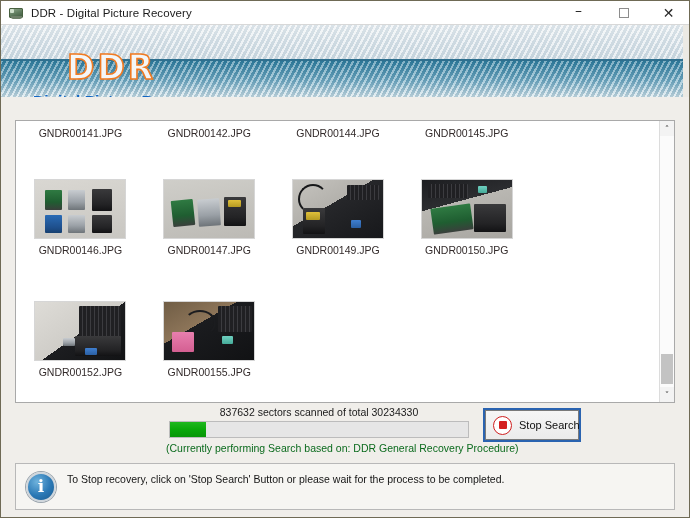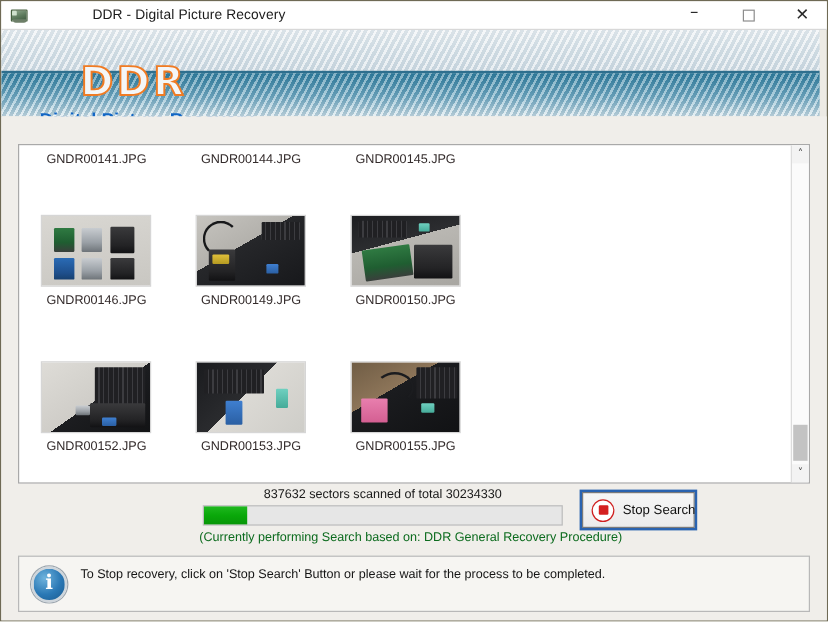--- a/index.html
+++ b/index.html
@@ -29,21 +29,20 @@
   #titlebar {
     position: absolute;
     left: 0; top: 0;
     width: 690px;
     height: 24px;
     background: #ffffff;
     border-bottom: 1px solid #d8d8d8;
     display: flex;
     align-items: center;
     box-sizing: border-box;
-    gap: 46px;
   }
   #titlebar-icon {
     width: 16px; height: 16px;
     margin-left: 7px;
     margin-right: 7px;
     position: relative;
     flex: 0 0 auto;
   }
   #titlebar-icon .mon {
     position: absolute;
@@ -442,20 +441,30 @@
             <div class="thumb-label top">GNDR00141.JPG</div>
             <div class="thumb-img scene-a">
               <div class="obj hdd-green" style="left:10px;top:10px;width:17px;height:20px;"></div>
               <div class="obj hdd-silver" style="left:33px;top:10px;width:17px;height:20px;"></div>
               <div class="obj hdd-black" style="left:57px;top:9px;width:20px;height:22px;"></div>
               <div class="obj hdd-blue" style="left:10px;top:35px;width:17px;height:18px;"></div>
               <div class="obj hdd-silver" style="left:33px;top:35px;width:17px;height:18px;"></div>
               <div class="obj hdd-black" style="left:57px;top:35px;width:20px;height:18px;"></div>
             </div>
             <div class="thumb-label bottom">GNDR00146.JPG</div>
+          </div>
+          <div class="thumb-cell">
+            <div class="thumb-label top">GNDR00142.JPG</div>
+            <div class="thumb-img scene-b">
+              <div class="obj hdd-green" style="left:8px;top:20px;width:22px;height:26px;transform:rotate(-6deg);"></div>
+              <div class="obj hdd-silver" style="left:34px;top:19px;width:22px;height:27px;transform:rotate(-4deg);"></div>
+              <div class="obj hdd-black" style="left:60px;top:17px;width:22px;height:29px;"></div>
+              <div class="obj hdd-yellow" style="left:64px;top:20px;width:13px;height:7px;"></div>
+            </div>
+            <div class="thumb-label bottom">GNDR00147.JPG</div>
           </div>
           <div class="thumb-cell">
             <div class="thumb-label top">GNDR00144.JPG</div>
             <div class="thumb-img scene-d">
               <div class="obj cable" style="left:5px;top:4px;width:26px;height:26px;border-color:#17181a transparent transparent #17181a;"></div>
               <div class="obj hdd-black" style="left:10px;top:28px;width:22px;height:26px;"></div>
               <div class="obj hdd-yellow" style="left:13px;top:32px;width:14px;height:8px;"></div>
               <div class="obj kbd" style="left:54px;top:5px;width:32px;height:15px;"></div>
               <div class="obj usb-blue" style="left:58px;top:40px;width:10px;height:8px;"></div>
             </div>
@@ -477,28 +486,20 @@
           <div class="thumb-cell">
             <div class="thumb-img scene-g">
               <div class="obj kbd" style="left:44px;top:4px;width:42px;height:34px;"></div>
               <div class="obj hdd-black" style="left:40px;top:34px;width:46px;height:20px;"></div>
               <div class="obj hdd-silver" style="left:28px;top:36px;width:12px;height:8px;"></div>
               <div class="obj usb-blue" style="left:50px;top:46px;width:12px;height:7px;"></div>
             </div>
             <div class="thumb-label bottom">GNDR00152.JPG</div>
           </div>
           <div class="thumb-cell">
-            <div class="thumb-img scene-h">
-              <div class="obj kbd" style="left:6px;top:6px;width:50px;height:20px;"></div>
-              <div class="obj usb-blue" style="left:24px;top:32px;width:14px;height:20px;"></div>
-              <div class="obj usb-teal" style="left:66px;top:22px;width:10px;height:16px;"></div>
-            </div>
-            <div class="thumb-label bottom">GNDR00153.JPG</div>
-          </div>
-          <div class="thumb-cell">
             <div class="thumb-img scene-j">
               <div class="obj usb-pink" style="left:8px;top:30px;width:22px;height:20px;"></div>
               <div class="obj cable" style="left:20px;top:8px;width:28px;height:22px;border-color:#1b1c1f #1b1c1f transparent transparent;"></div>
               <div class="obj kbd" style="left:54px;top:4px;width:34px;height:26px;"></div>
               <div class="obj usb-teal" style="left:58px;top:34px;width:11px;height:8px;"></div>
             </div>
             <div class="thumb-label bottom">GNDR00155.JPG</div>
           </div>
         </div>
 

